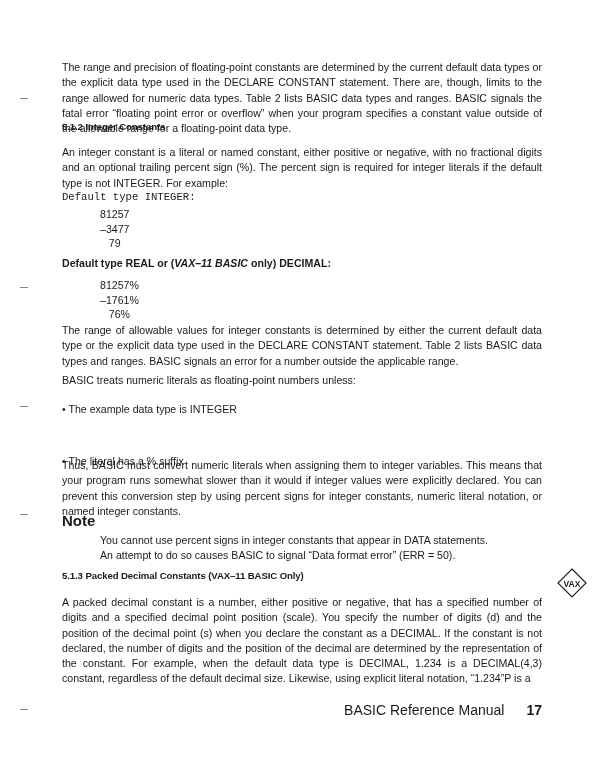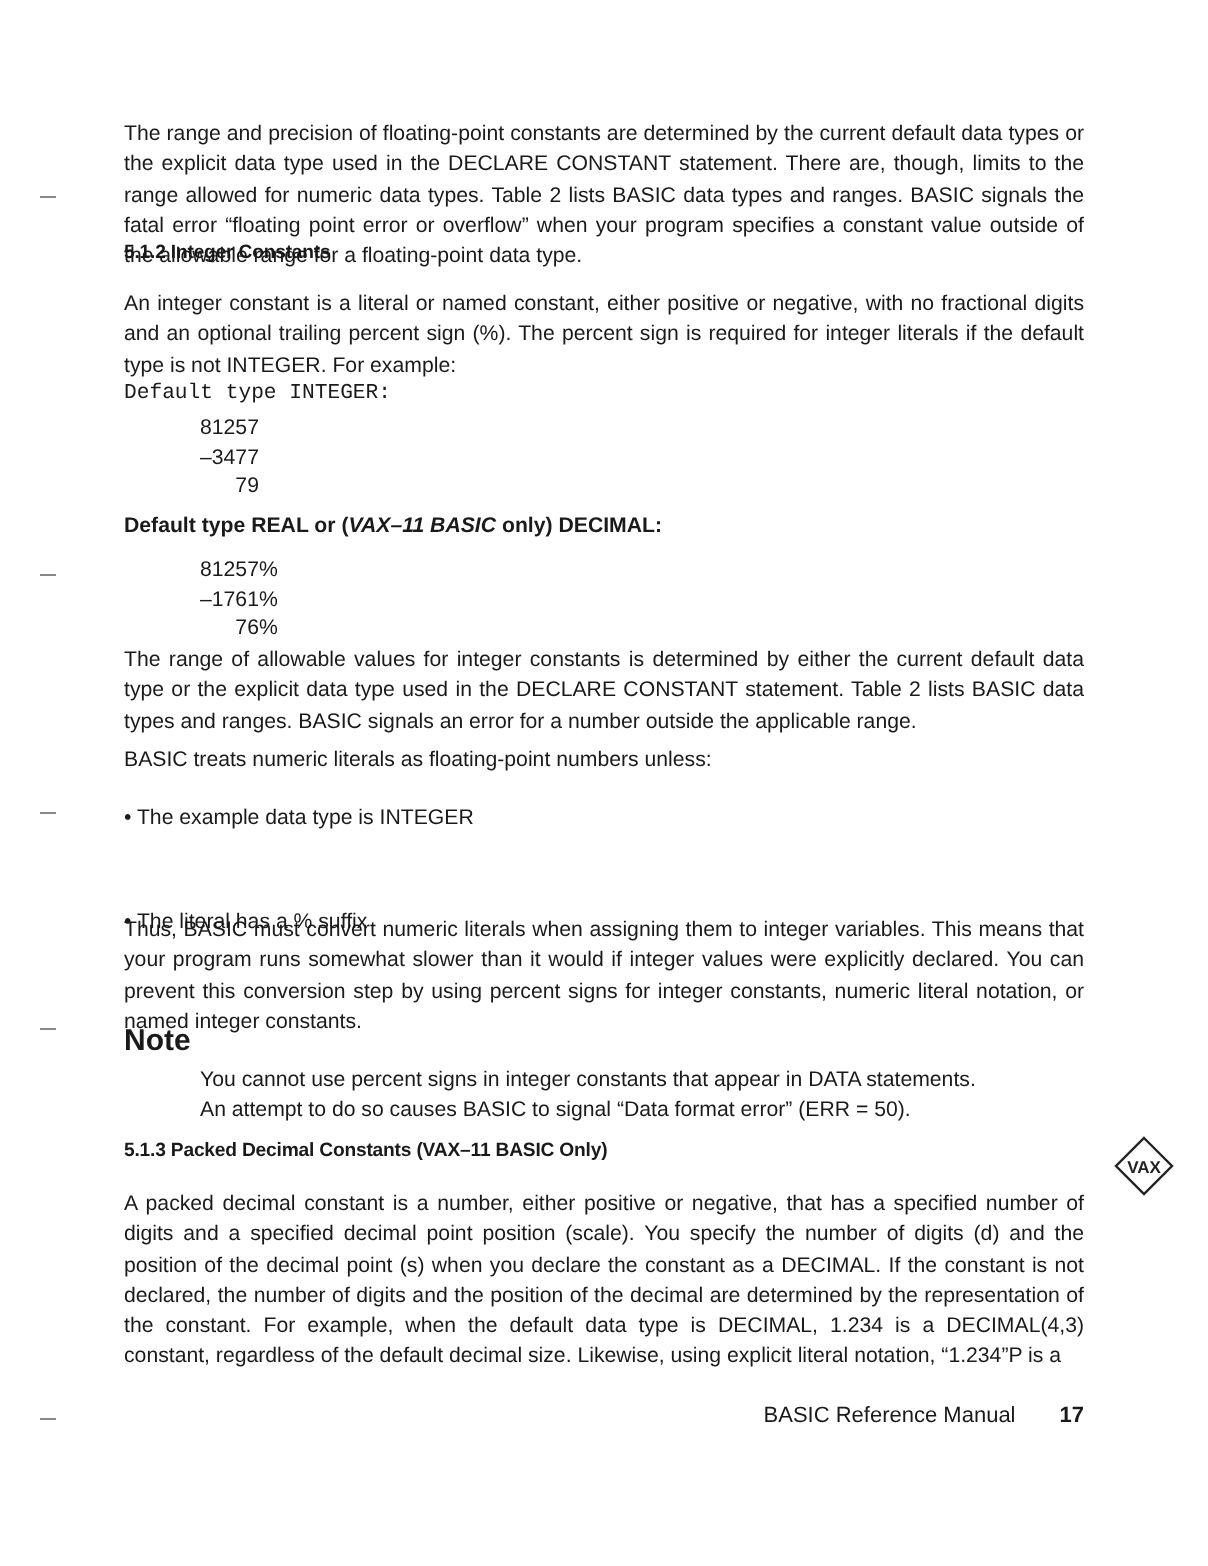--- a/index.html
+++ b/index.html
@@ -5,35 +5,35 @@
   html, body { margin: 0; padding: 0; background: #ffffff; }
   body { width: 604px; height: 783px; position: relative; overflow: hidden;
          font-family: "Liberation Sans", sans-serif; color: #1a1a1a; }
   .page { position: absolute; left: 62px; top: 0; width: 480px; }
   p { margin: 0; font-size: 10.6px; line-height: 15.3px; text-align: justify; }
   .para1 { position: absolute; top: 44px; margin-top: 16px; }
   .h { font-weight: bold; font-size: 9.6px; position: absolute; letter-spacing: -0.1px; }
   .h1 { top: 121px; }
   .para2 { position: absolute; top: 145px; }
   .lbl1 { position: absolute; top: 190px; font-family: Liberation Mono, monospace; }
-  .code { position: absolute; left: 38px; font-size: 10.6px; line-height: 14.5px; text-align: right; }
+  .code { position: absolute; left: 38px; font-size: 10.6px; line-height: 14.5px; }
   .code div { white-space: pre; }
   .code1 { top: 207px; }
   .lbl2 { position: absolute; top: 256px; font-weight: bold; }
   .code2 { top: 278px; }
   .para3 { position: absolute; top: 323px; }
   .para4 { position: absolute; top: 373px; }
   .b1 { position: absolute; top: 402px; }
   .b2 { position: absolute; top: 454px; }
   .para5 { position: absolute; top: 458px; }
   .note-title { position: absolute; top: 512px; left: 0; width: 480px; text-align: left; font-weight: bold; font-size: 15px; }
   .note-body { position: absolute; top: 533px; left: 38px; width: 400px; text-align: left; }
   .h2 { top: 570px; }
   .para6 { position: absolute; top: 595px; }
-  .footer { position: absolute; top: 702px; right: 62px; font-size: 11px; }
+  .footer { position: absolute; top: 702px; right: 62px; font-size: 14px; }
   .footer .num { font-weight: bold; margin-left: 22px; }
   .vax { position: absolute; left: 557px; top: 568px; width: 30px; height: 30px; }
   .mark { position: absolute; left: 20px; width: 8px; height: 2px; border-bottom: 1px solid #888; }
 </style>
 </head>
 <body>
 
 <div class="mark" style="top:96px"></div>
 <div class="mark" style="top:285px"></div>
 <div class="mark" style="top:404px"></div>

